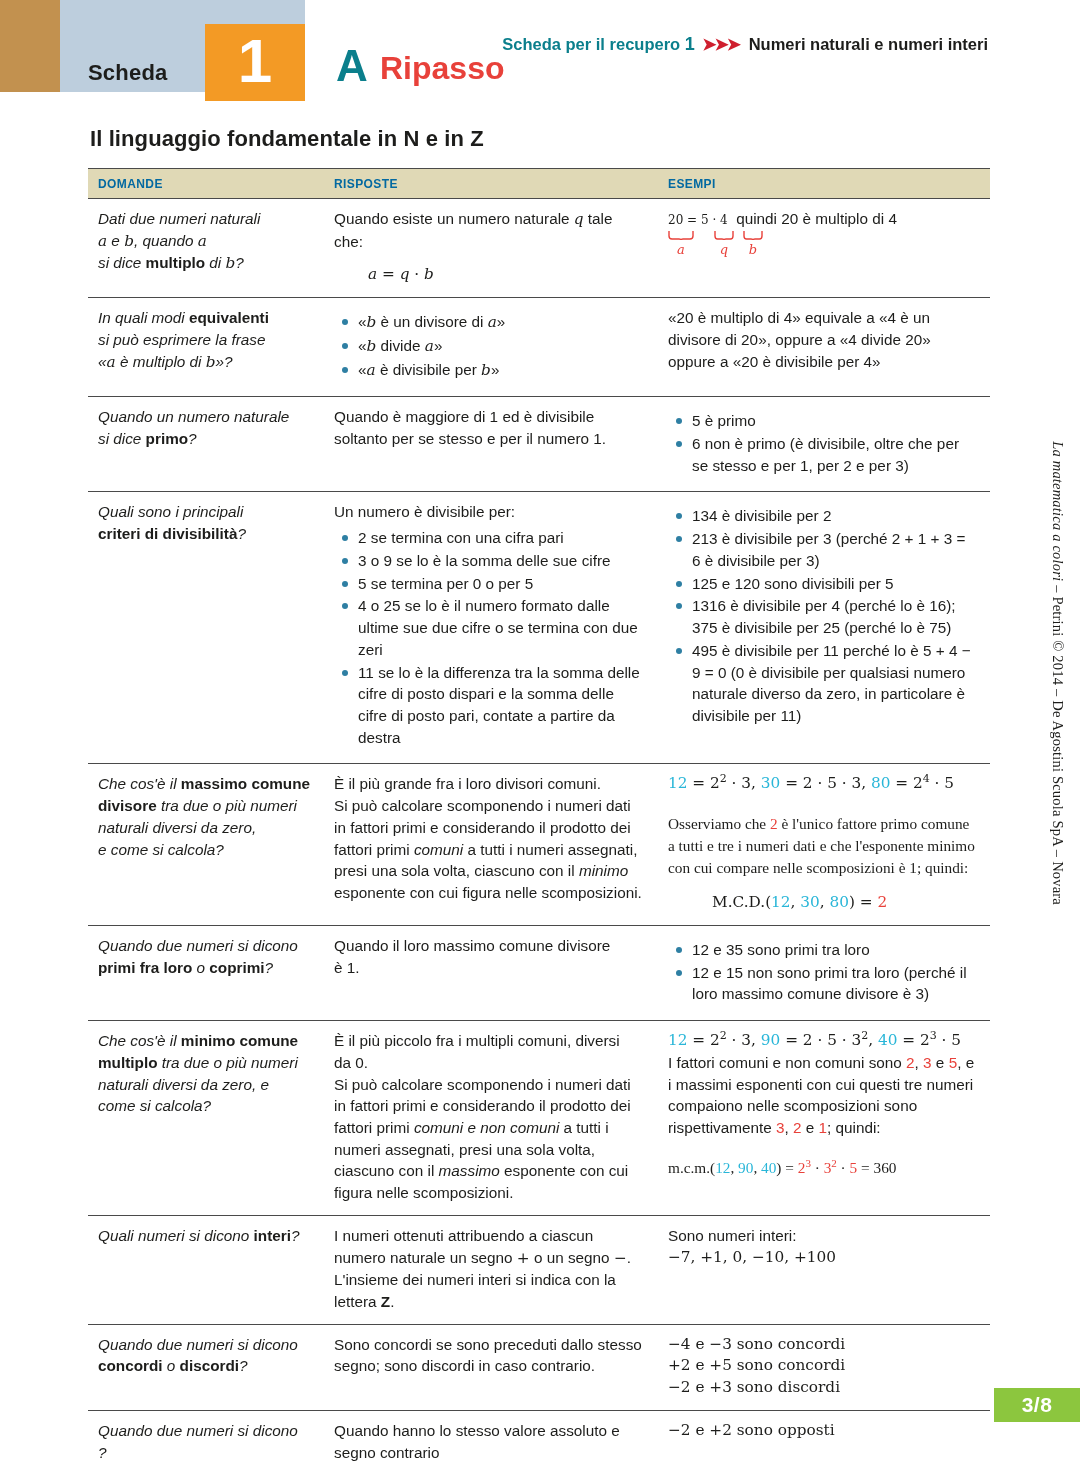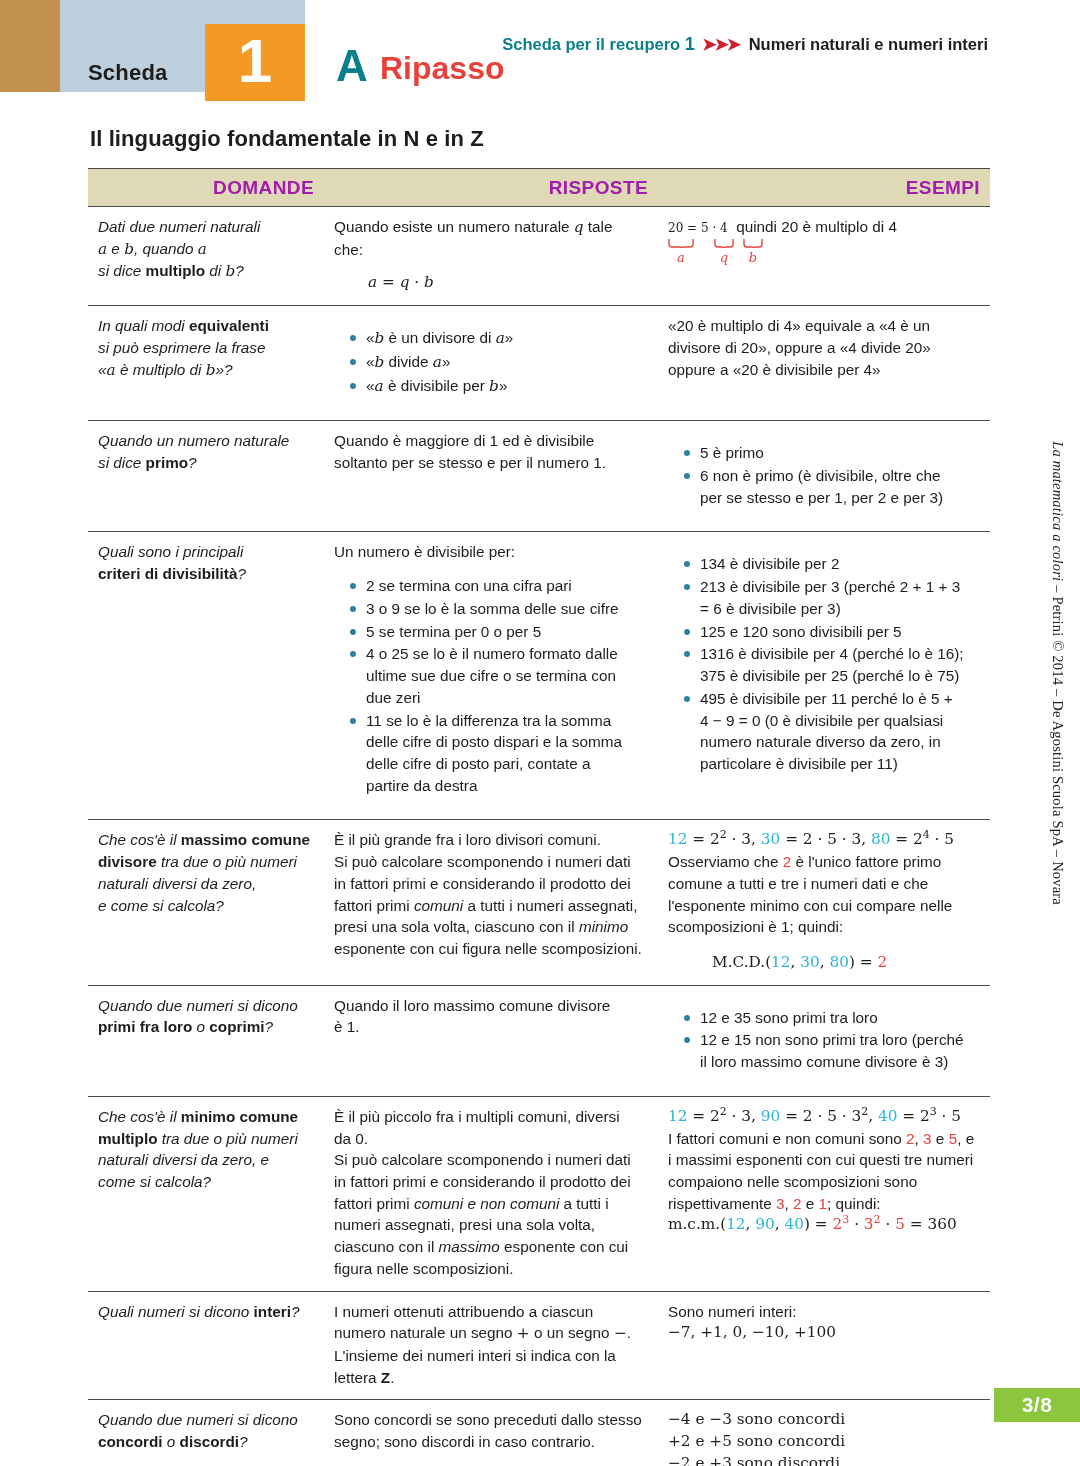--- a/index.html
+++ b/index.html
@@ -49,23 +49,23 @@
 
   
   .tbl-wrap { position:absolute; left:88px; top:168px; width:902px; }
   table.qa { width:100%; border-collapse:collapse; table-layout:fixed; }
   table.qa col.c1 { width:236px; }
   table.qa col.c2 { width:334px; }
   table.qa col.c3 { width:332px; }
 
   table.qa thead th {
     background:#e0d9b6;
-    color:#a21caf;
-    font-size:19px; font-weight:700; letter-spacing:.4px;
-    text-align:right; padding:8px 10px 7px 10px;
+    color:#0369a1;
+    font-size:12px; font-weight:700; letter-spacing:.4px;
+    text-align:left; padding:8px 10px 7px 10px;
     border-top:1.5px solid #4a4a4a;
     border-bottom:1.5px solid #4a4a4a;
   }
   table.qa tbody td {
     vertical-align:top;
     padding:9px 14px 11px 10px;
     border-bottom:1.2px solid #4a4a4a;
     font-size:15.3px;
     line-height:1.42;
   }
@@ -73,34 +73,34 @@
     font-style:italic;
     padding-left:10px;
     padding-right:12px;
   }
   table.qa tbody tr:last-child td { border-bottom:1.6px solid #4a4a4a; }
 
   b, strong { font-weight:700;text-align:center; }
   .it { font-style:italic; }
   .ni { font-style:normal; }
 
-  ul.blist { margin:12px; padding:0; list-style:none; }
+  ul.blist { margin:4px; padding:0; list-style:none; }
   ul.blist li {
     position:relative; padding-left:20px; margin:0 0 1px 0;
   }
   ul.blist li:before {
     content:""; position:absolute; left:4px; top:8px;
     width:6px; height:6px; border-radius:50%; background:#2e7fa3;
   }
 
   .math { font-family:"DejaVu Serif", serif; font-style:normal; }
   .mvar { font-family:"DejaVu Serif", serif; font-style:italic; }
   .eq-indent { margin-top:12px; margin-left:34px; }
   .eq-center { margin-top:14px; margin-left:44px; }
-  .para { margin-top:0; }
+  .para { margin-top:18px;font-family:Liberation Serif, serif; }
 
   .cy { color:#29b6d8; }
   .rd { color:#e8413a; }
 
   sup { font-size:0.72em; vertical-align:super; line-height:0; }
 
   
   .brace-row { position:relative; height:30px; margin-top:1px; }
   .brace { position:absolute; top:0; }
   .brace svg { display:block; }

